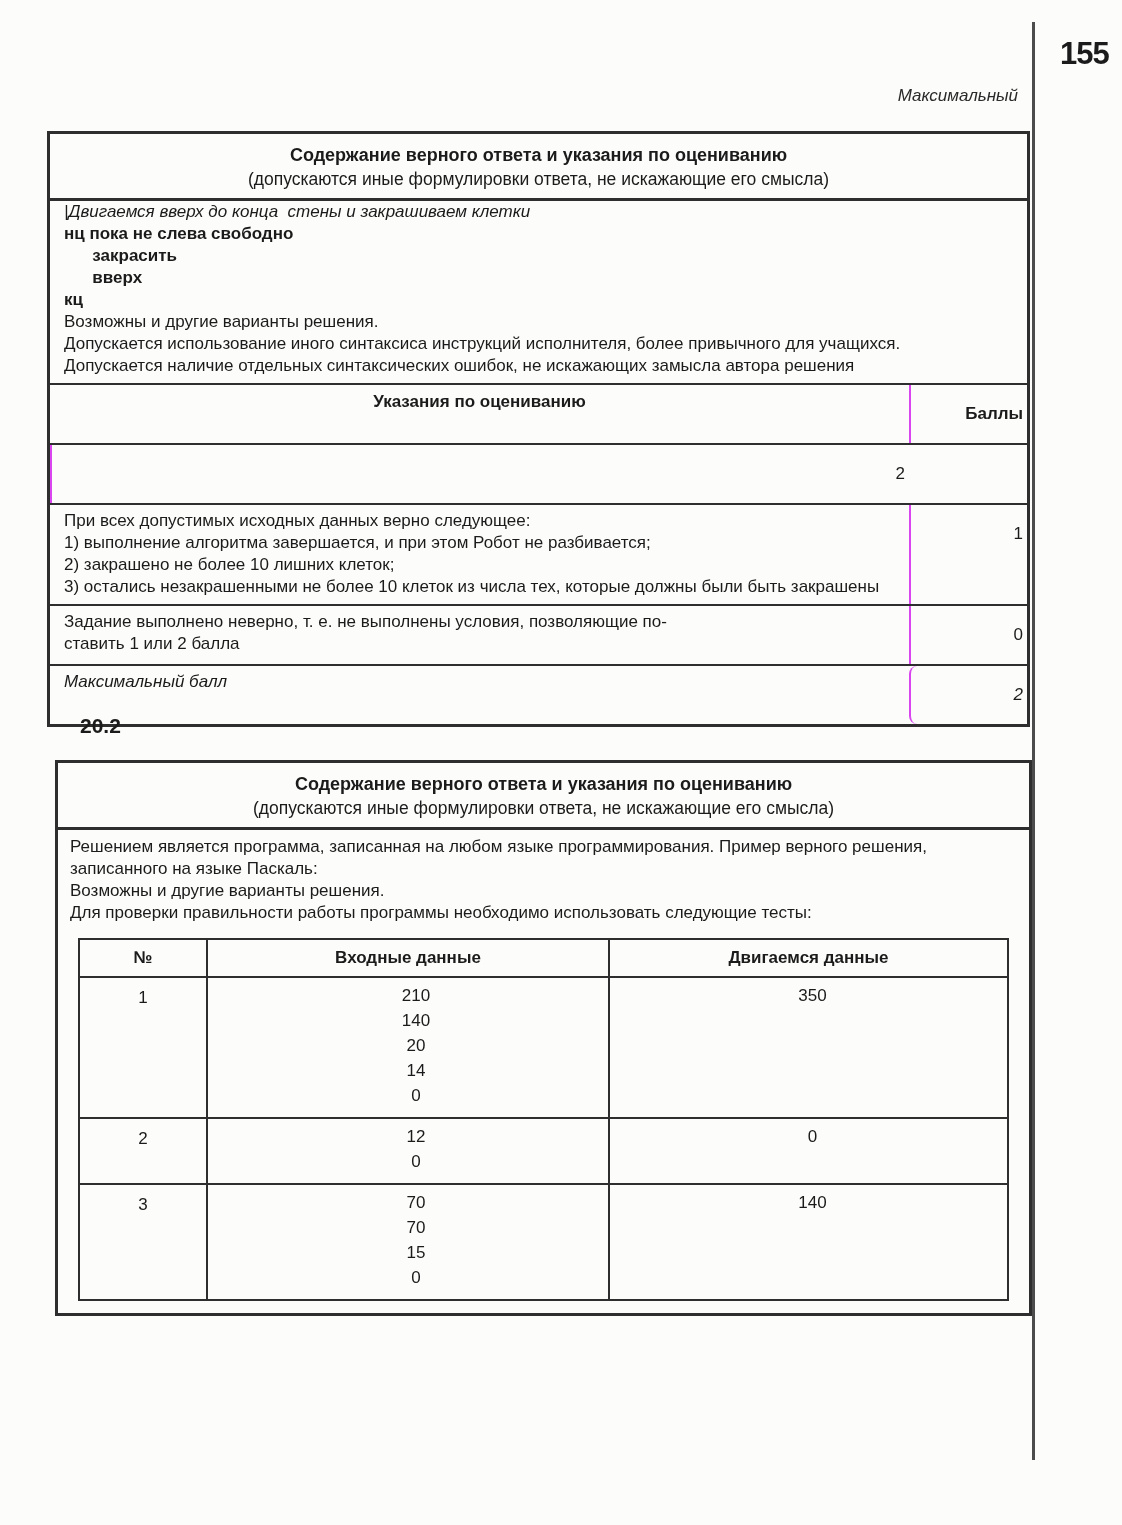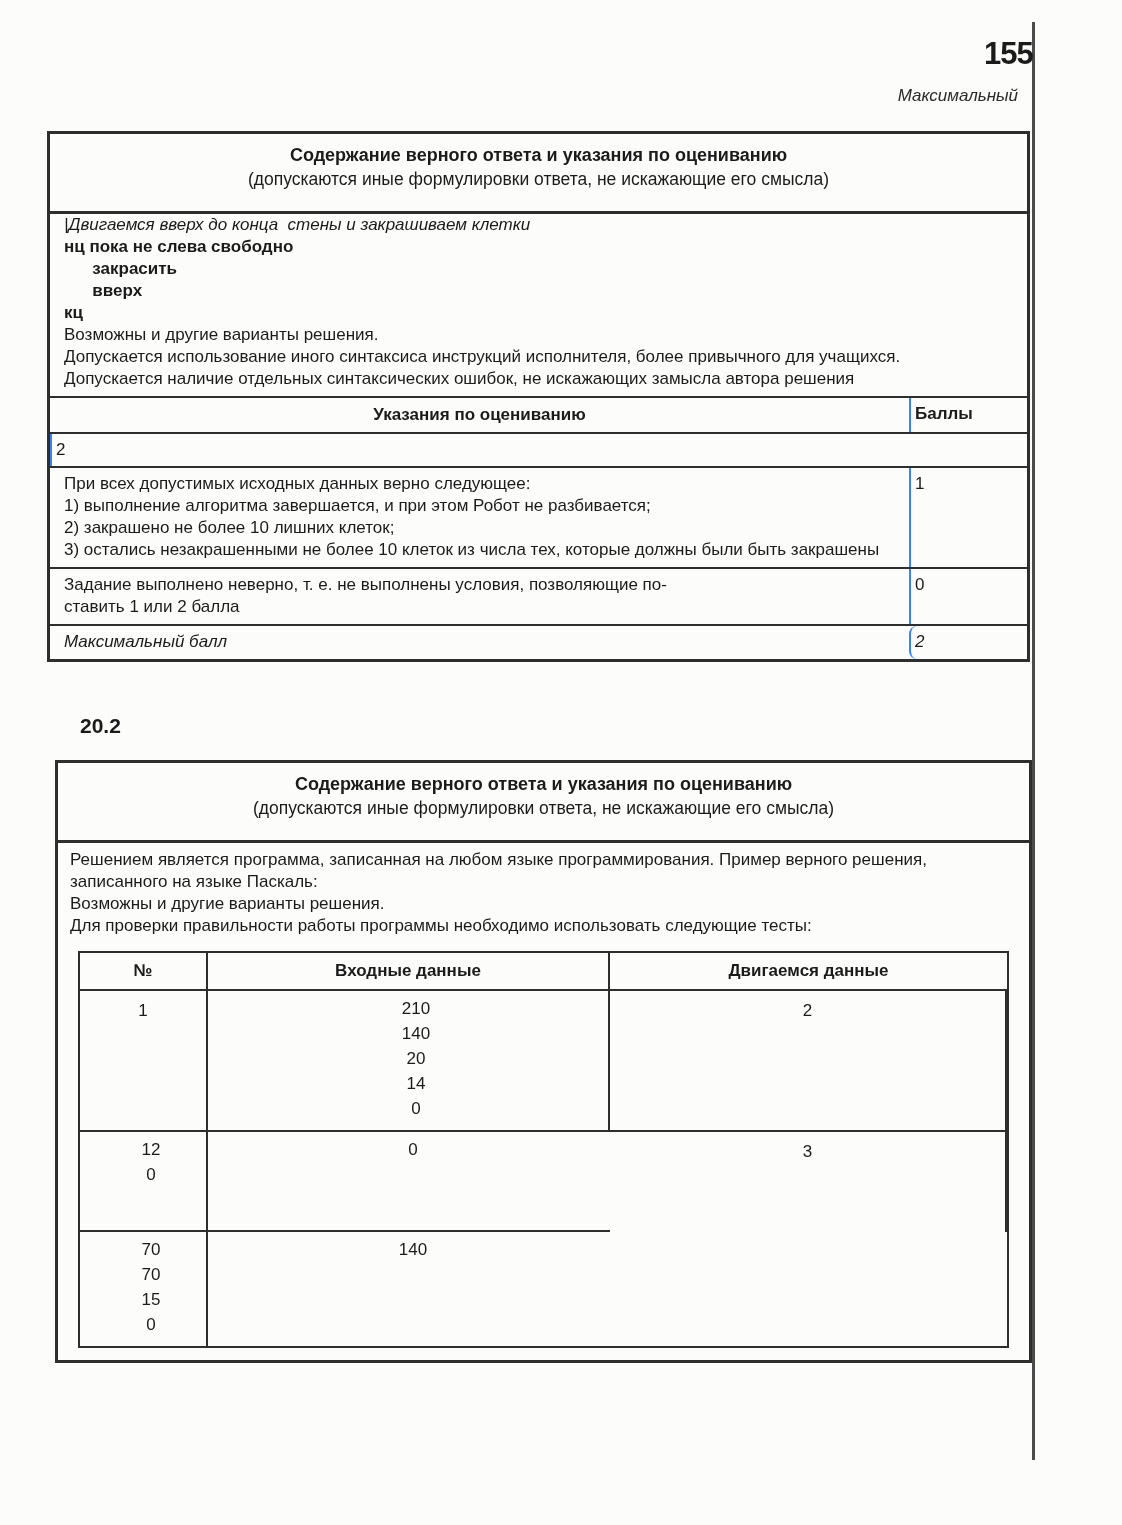--- a/index.html
+++ b/index.html
@@ -12,56 +12,56 @@
     font-family:"Liberation Sans", sans-serif;
     font-size:17px;
     overflow:hidden;
     margin:0 auto;
   }
   .edge-line {
     position:absolute; left:1032px; top:22px;
     width:3px; height:1438px; background:#4c4c4c;
   }
   .page-number {
-    position:absolute; left:984px; top:36px;
+    position:absolute; left:1060px; top:36px;
     font-size:31px; font-weight:bold; letter-spacing:-1px;
   }
   .continuation {
     position:absolute; right:104px; top:86px;
     font-style:italic; font-size:17px; color:#2a2a2a;
   }
 
   .tbl {
     position:absolute;
     border:3px solid #2e2e2e;
     background:#fcfcfa;
   }
   .tbl1 { left:47px; top:131px; width:983px; }
   .tbl2 { left:55px; top:760px; width:977px; }
 
   .tbl-head {
     border-bottom:3px solid #2e2e2e;
     text-align:center;
-    padding:9px 8px 20px;
+    padding:9px 8px 7px;
   }
   .tbl-title  { font-weight:bold; font-size:18px; line-height:24px; }
   .tbl-subtitle { font-size:17.5px; line-height:24px; }
 
   .tbl1-body {
     padding:0 16px 6px 14px;
     line-height:22px;
     border-bottom:2px solid #2e2e2e;
   }
   .code-comment { font-style:italic; white-space:pre; }
   .kumir { font-weight:bold; white-space:pre; }
 
   .sc-row { display:grid; grid-template-columns:1fr 118px; border-bottom:2px solid #2e2e2e; }
   .sc-row:last-child { border-bottom:none; }
   .sc-crit { padding:5px 12px 6px 14px; line-height:22px; white-space:pre-line; }
-  .sc-pts  { border-left:2px solid #3b82f6; text-align:left; padding:5px 4px; line-height:22px; }
+  .sc-pts  { border-left:2px solid #d946ef; text-align:right; padding:18px 4px; line-height:22px; }
   .sc-head .sc-crit { white-space:normal; text-align:center; font-weight:bold; padding:6px; }
   .sc-head .sc-pts  { font-weight:bold; }
   .sc-final .sc-crit, .sc-final .sc-pts { font-style:italic;border-radius:8px; }
 
   .section-number {
     position:absolute; left:80px; top:714px;
     font-size:21px; font-weight:bold;
   }
 
   .tbl2-body { padding:6px 14px 12px 12px; line-height:22px; }
@@ -154,20 +154,21 @@
         <div class="t-cell t-head">№</div>
         <div class="t-cell t-head">Входные данные</div>
         <div class="t-cell t-head last-col">Двигаемся данные</div>
 
         <div class="t-cell t-num r1">1</div>
         <div class="t-cell t-io">210
 140
 20
 14
 0</div>
+        <div class="t-cell t-io t-out last-col">350</div>
 
         <div class="t-cell t-num r2">2</div>
         <div class="t-cell t-io">12
 0</div>
         <div class="t-cell t-io t-out last-col">0</div>
 
         <div class="t-cell t-num r3 last-row">3</div>
         <div class="t-cell t-io last-row">70
 70
 15

